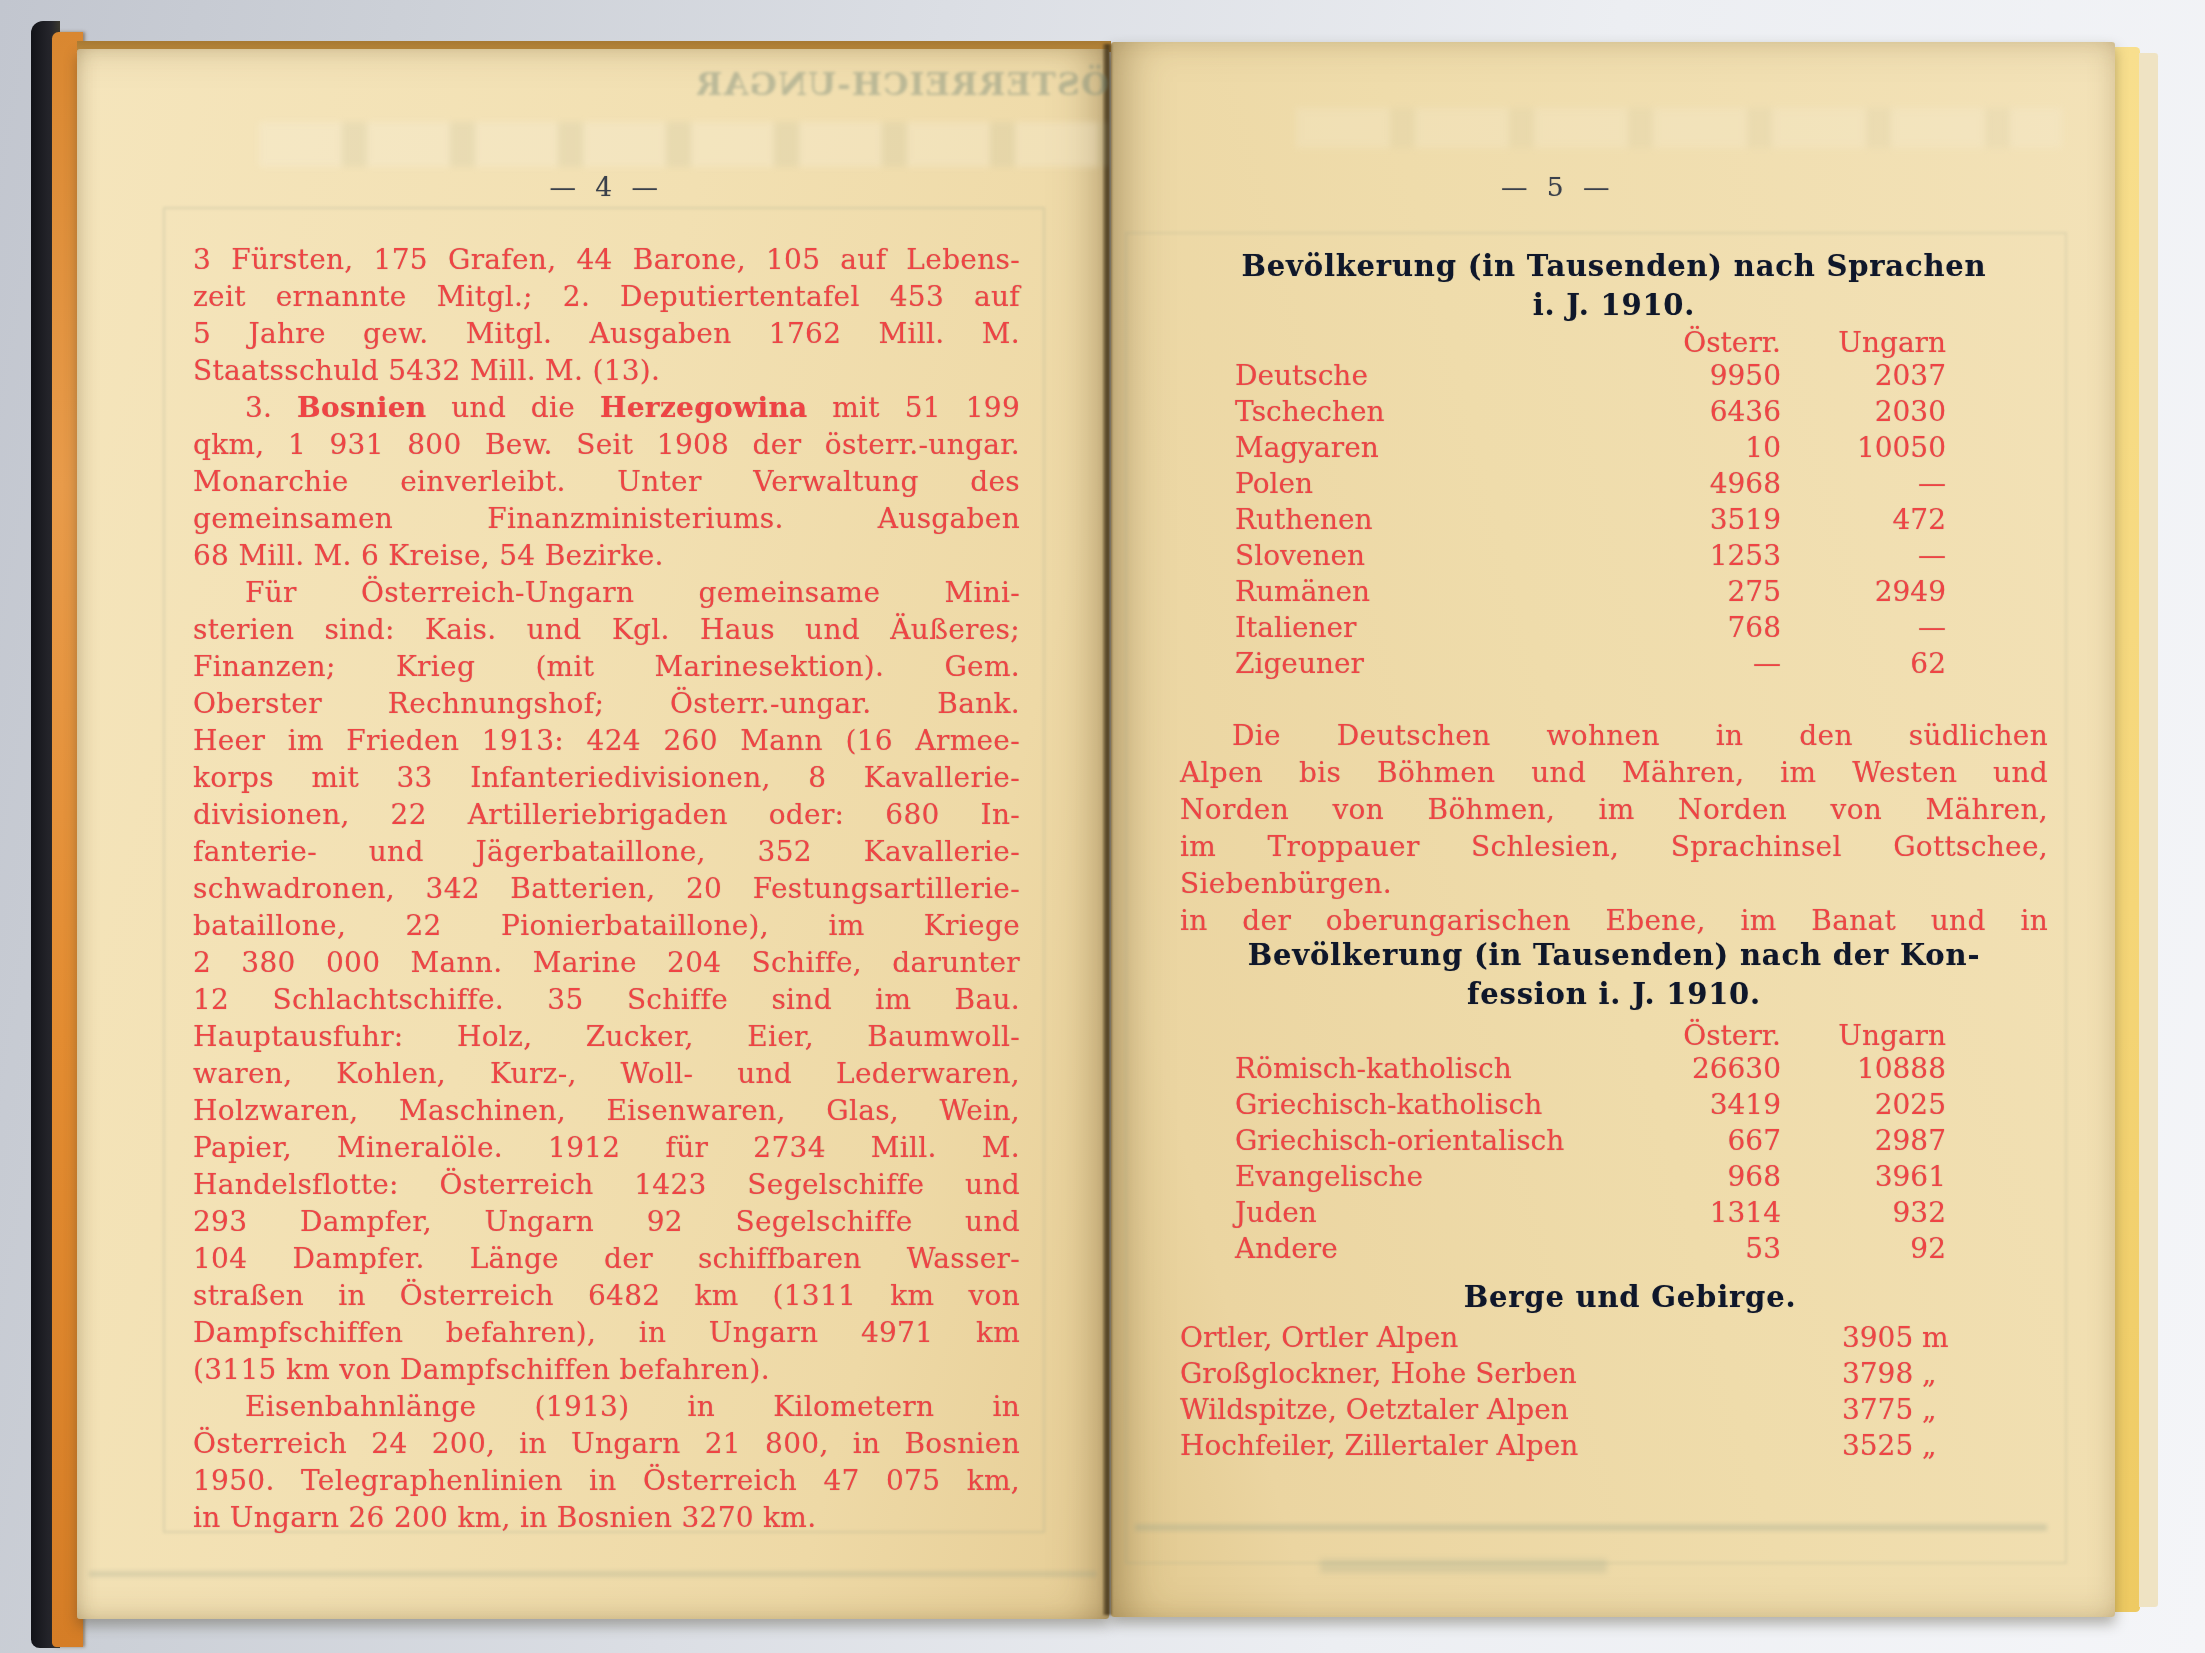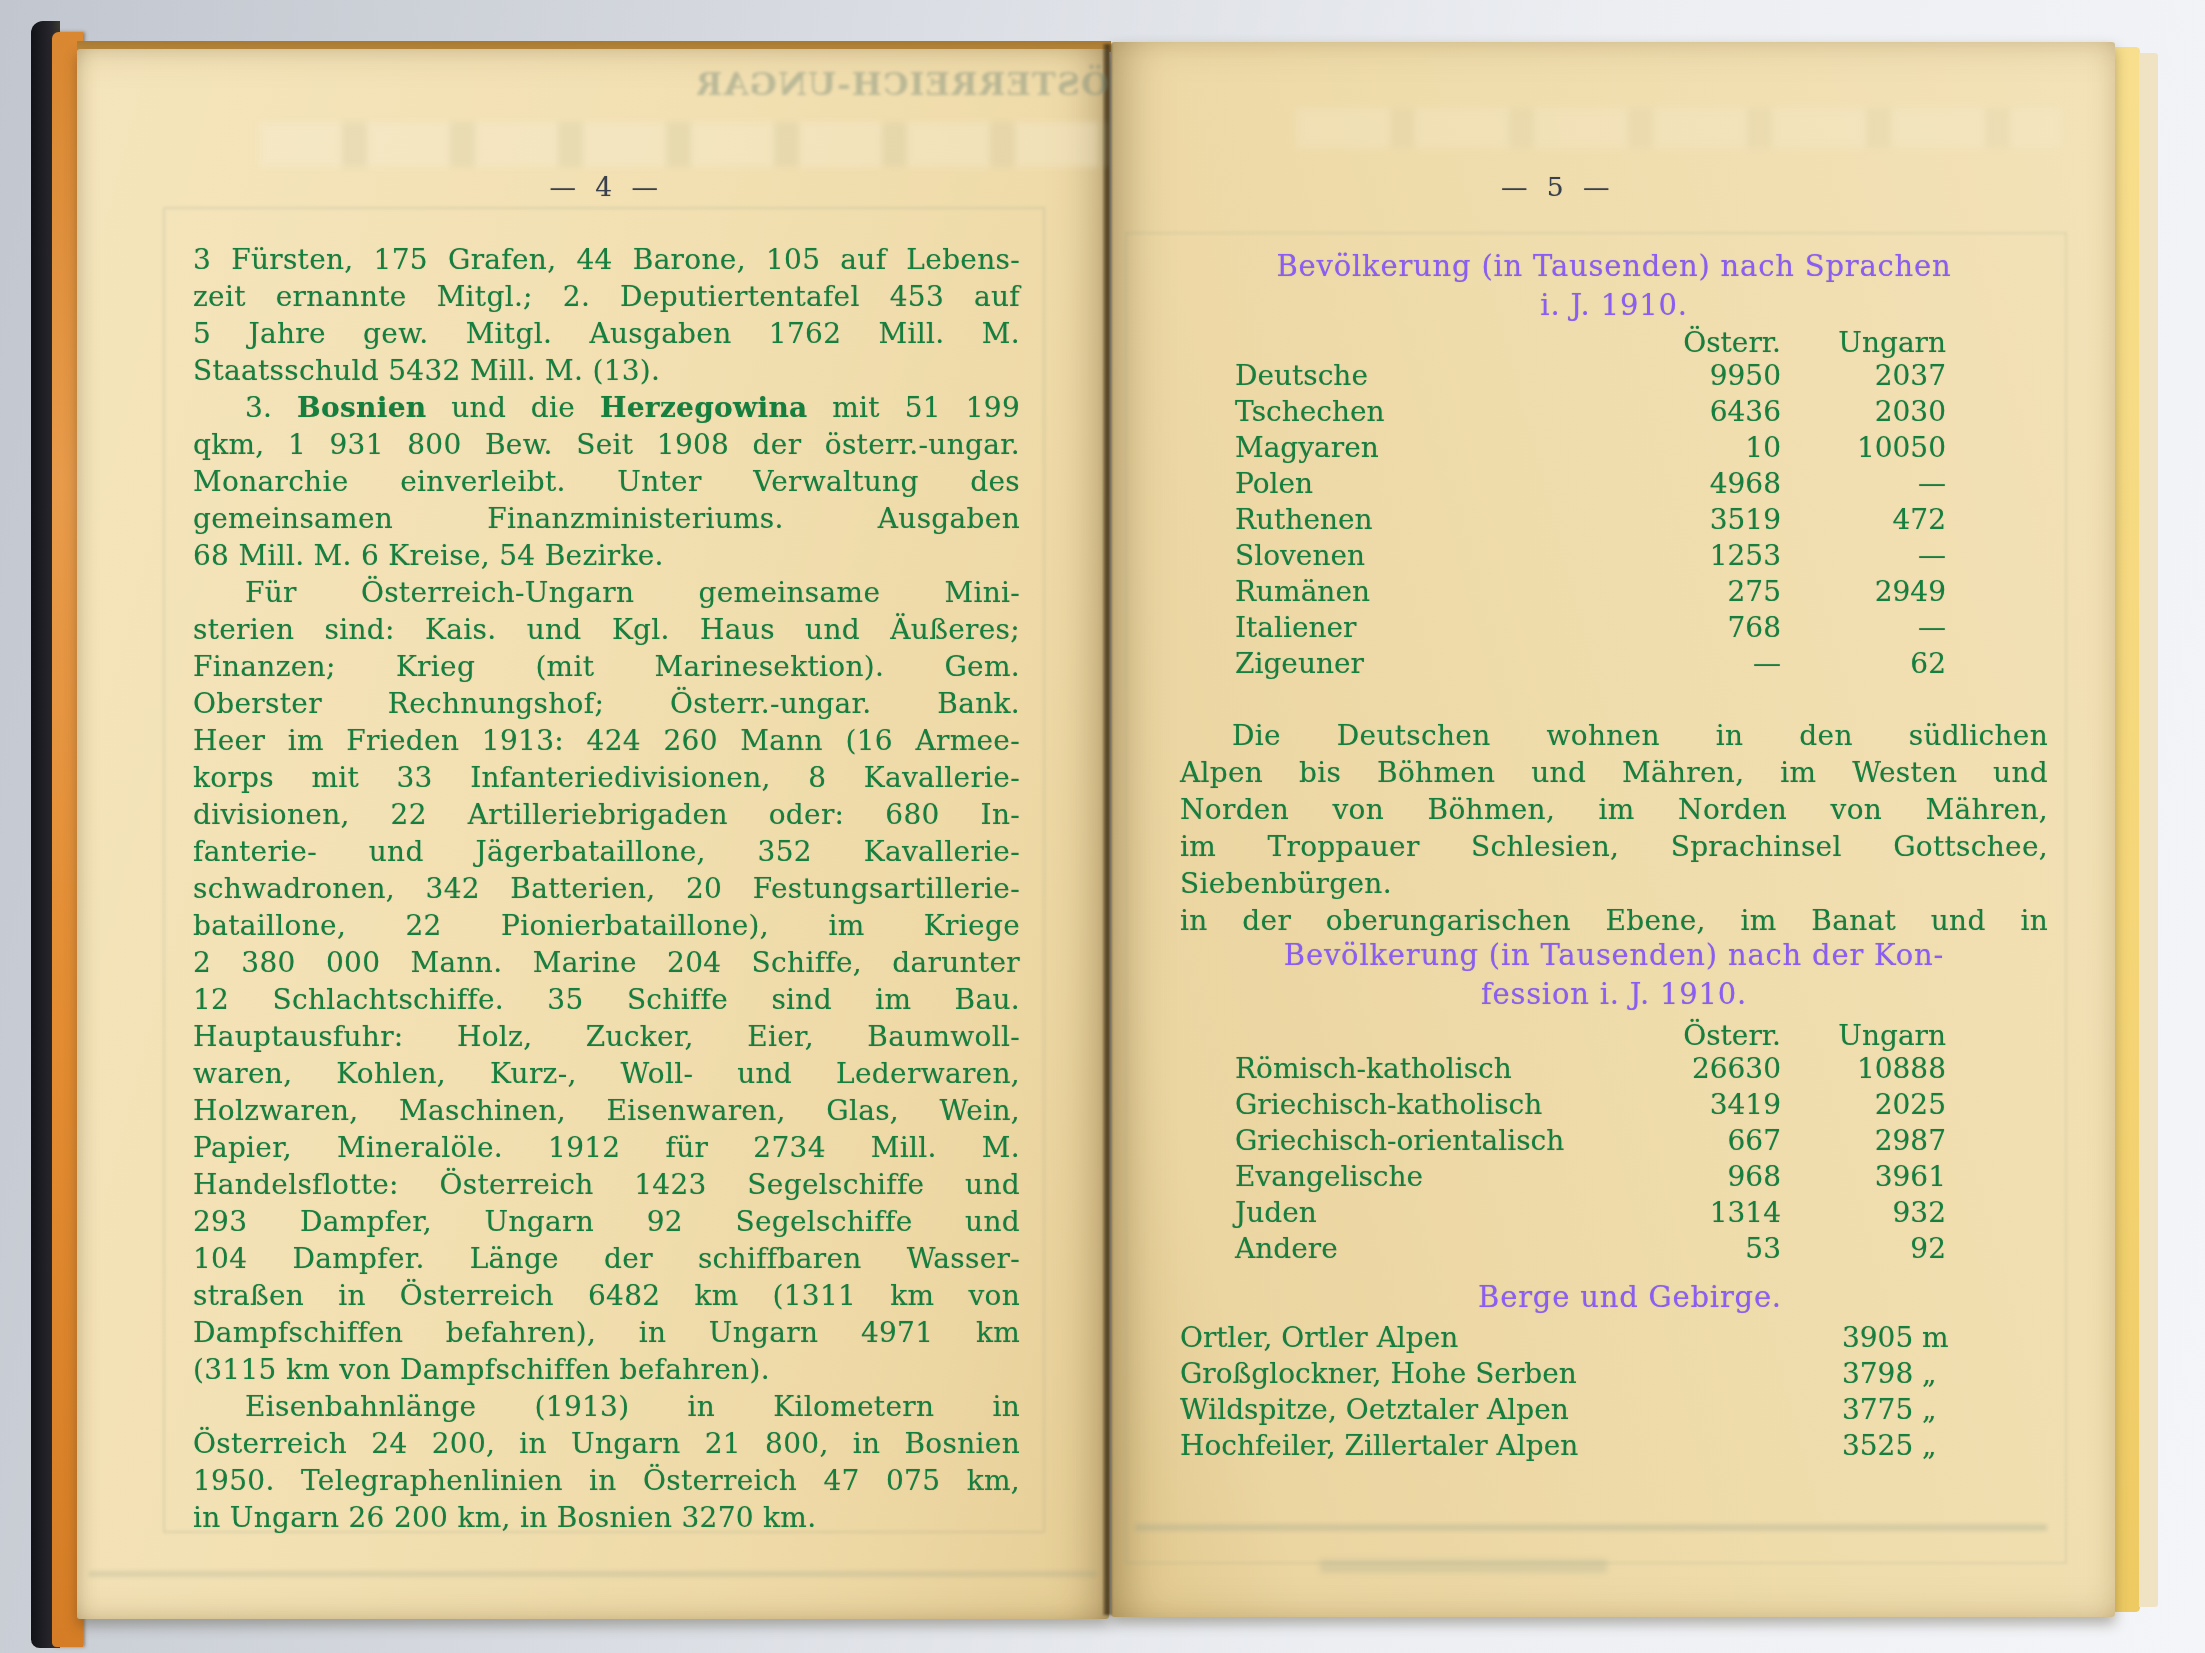--- a/index.html
+++ b/index.html
@@ -32,30 +32,30 @@
   .bleed-band{left:259px;top:122px;width:849px;height:45px;opacity:.5;filter:blur(3.3px);
     background:repeating-linear-gradient(to right,rgba(246,240,222,.55) 0 83px,rgba(168,178,158,.28) 83px 108px);}
   .bleed-rect-l{left:163px;top:207px;width:878px;height:1322px;border:2.2px solid #8e9c86;opacity:.22;filter:blur(1.7px);}
   .bleed-line-l{left:89px;top:1571px;width:1008px;height:5.5px;background:#8e9c86;opacity:.25;filter:blur(2.2px);}
   .bleed-rect-r{left:1125px;top:232px;width:938px;height:1328px;border:2.2px solid #8e9c86;opacity:.18;filter:blur(1.7px);}
   .bleed-line-r1{left:1135px;top:1524px;width:912px;height:6.6px;background:#8e9c86;opacity:.28;filter:blur(2.2px);}
   .bleed-blob-r2{left:1320px;top:1559px;width:287px;height:14.3px;background:#8e9c86;opacity:.22;filter:blur(3.3px);}
   .bleed-band-r{left:1296px;top:108px;width:766px;height:40px;opacity:.4;filter:blur(3.9px);
     background:repeating-linear-gradient(to right,rgba(246,240,222,.5) 0 94px,rgba(168,178,158,.22) 94px 119px);}
   
-  .txt{z-index:3;color:#15803d;text-shadow:0 0 1.1px rgba(58,62,72,.35);}
+  .txt{z-index:3;color:#ef4444;text-shadow:0 0 1.1px rgba(58,62,72,.35);}
   .page-header{font-size:26.5px;letter-spacing:5.5px;text-align:center;color:#3a404b;}
   #left-header{left:193px;top:171px;width:827px;}
   #right-header{left:1125px;top:171px;width:866px;}
   .body-text{font-size:28px;line-height:37px;letter-spacing:0.3px;}
   #left-lines{left:193px;top:241px;width:827px;}
   .tline{text-align:justify;text-align-last:justify;}
   .tline.pend{text-align-last:left;}
   .tline.ind{text-indent:52px;}
-  .sec-title{font-weight:normal;font-size:29px;letter-spacing:0.8px;text-align:center;color:#8b5cf6;}
+  .sec-title{font-weight:bold;font-size:29px;letter-spacing:0.8px;text-align:center;color:#0f172a;}
   #lang-title1{left:1180px;top:249px;width:868px;}
   #lang-title2{left:1180px;top:288px;width:868px;}
   .trow{display:flex;align-items:baseline;font-size:28px;line-height:35px;}
   .tname{flex:1;padding-left:55px;text-align:left;}
   .tv{width:165px;text-align:right;}
   .colhead{z-index:3;}
   #lang-colhead{left:1180px;top:325px;width:766px;}
   #lang-rows{left:1180px;top:358px;width:766px;}
   #settle-para{left:1180px;top:717px;width:868px;}
   #conf-title1{left:1180px;top:938px;width:868px;}

